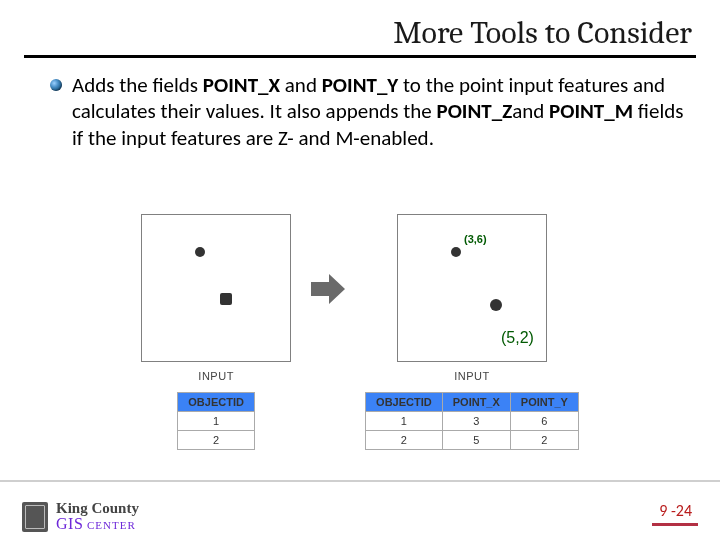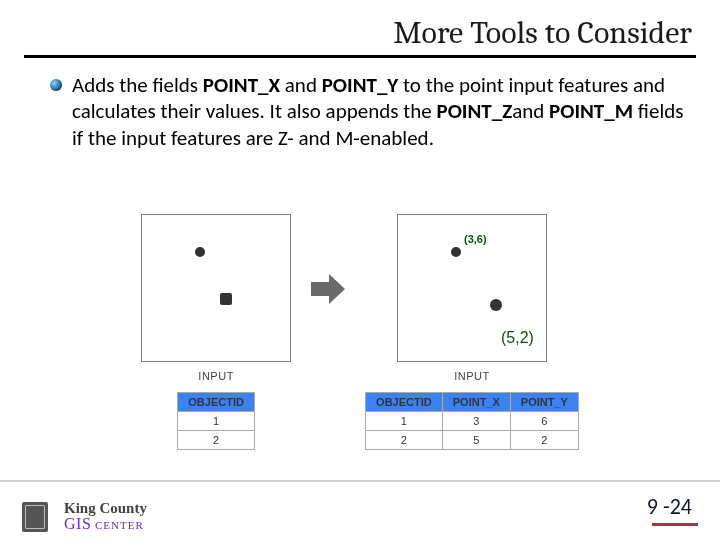--- a/index.html
+++ b/index.html
@@ -132,21 +132,21 @@
     height: 60px;
     border-top: 2px solid #cfcfcf;
     box-sizing: border-box;
   }
   .logo {
     position: absolute;
     left: 22px;
     bottom: 8px;
     display: flex;
     align-items: center;
-    gap: 16px;
+    gap: 8px;
     color: #444;
   }
   .crest {
     width: 26px;
     height: 30px;
     background: #555;
     border-radius: 2px;
     position: relative;
   }
   .crest::after{
@@ -167,22 +167,22 @@
     font-family: Georgia, serif;
     font-size: 16px;
     color: #6d28d9;
     letter-spacing: 0.5px;
   }
   .logo-gis .small { font-size: 11px; letter-spacing: 1px; }
   .pagenum {
     position: absolute;
     right: 28px;
     bottom: 20px;
-    font-size: 22px;
-    color: #0f172a;
+    font-size: 16px;
+    color: #b91c1c;
   }
   .accent {
     position: absolute;
     right: 22px;
     bottom: 14px;
     width: 46px;
     height: 3px;
     background: #b33044;
   }
 </style>

